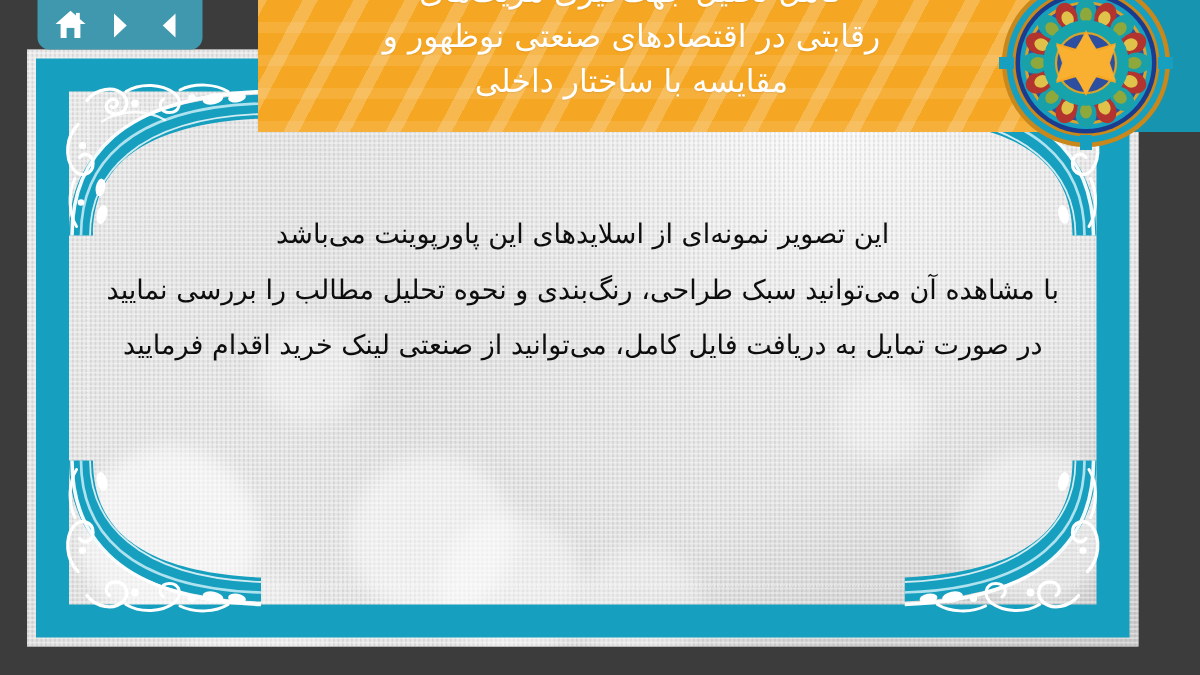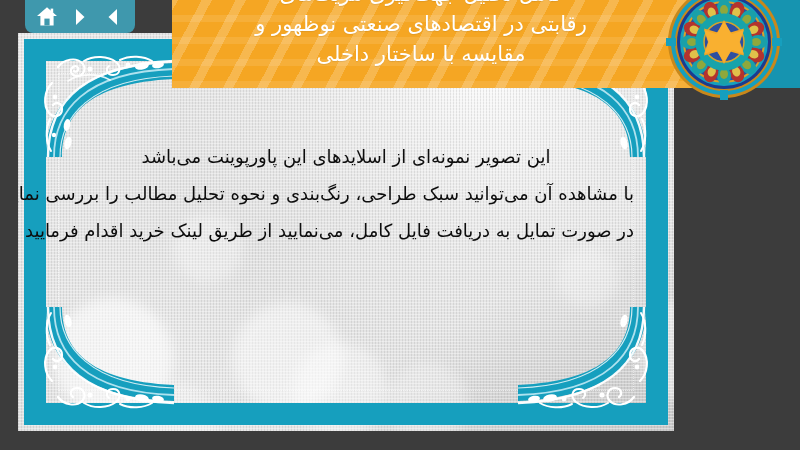--- a/index.html
+++ b/index.html
@@ -43,21 +43,21 @@
     justify-content: center;
     cursor: pointer;
   }
   .nav-btn svg { display: block; }
 
   
   .slide {
     position: absolute;
     left: 18px;
     top: 33px;
-    width: 656px;
+    width: 741px;
     height: 398px;
     overflow: hidden;
     background: #d7d7d7;
   }
 
   
   .slide-bg {
     position: absolute;
     inset: 0;
     background:
@@ -338,21 +338,21 @@
           <ellipse cx="118" cy="27" rx="7" ry="3.6" transform="rotate(-12 118 27)"></ellipse>
           <ellipse cx="134" cy="26" rx="6" ry="3.2" transform="rotate(-10 134 26)"></ellipse>
           <ellipse cx="44" cy="104" rx="3.4" ry="6.4" transform="rotate(14 44 104)"></ellipse>
         </g>
       </svg>
     </div>
 
     <div class="body-text">
       <div class="body-line">این تصویر نمونه‌ای از اسلایدهای این پاورپوینت می‌باشد</div>
       <div class="body-line">با مشاهده آن می‌توانید سبک طراحی، رنگ‌بندی و نحوه تحلیل مطالب را بررسی نمایید</div>
-      <div class="body-line">در صورت تمایل به دریافت فایل کامل، می‌نمایید از طریق لینک خرید اقدام فرمایید</div>
+      <div class="body-line">در صورت تمایل به دریافت فایل کامل، می‌توانید از صنعتی لینک خرید اقدام فرمایید</div>
     </div>
   </div>
 
   <div class="banner">
     <div class="banner-tip"></div>
     <div class="banner-body">
       <div class="banner-title">کامل تحلیل جهت‌گیری مزیت‌های
 رقابتی در اقتصادهای صنعتی نوظهور و
 مقایسه با ساختار داخلی</div>
     </div>

